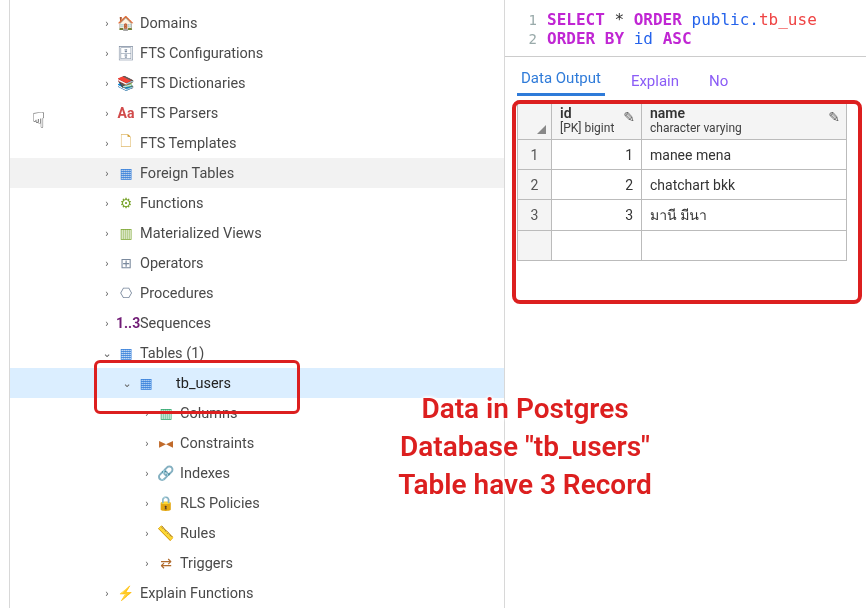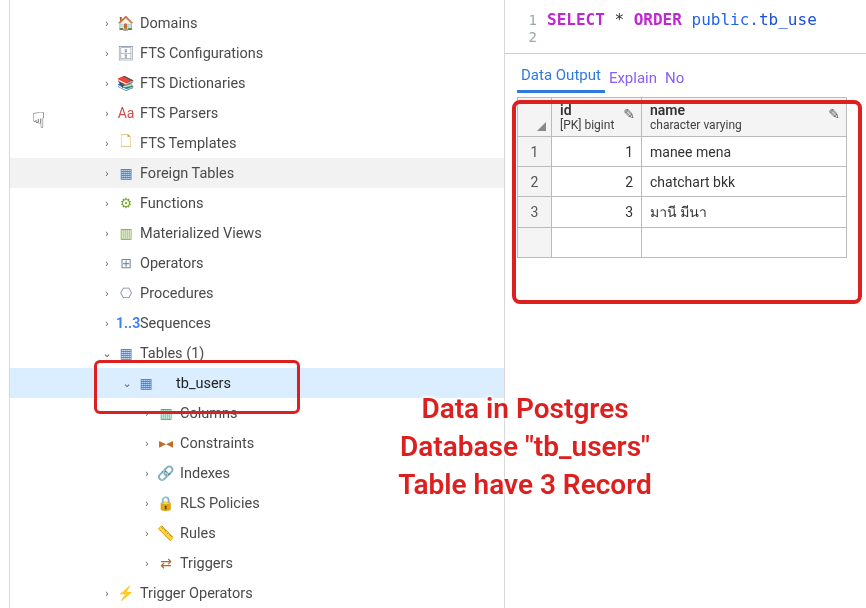--- a/index.html
+++ b/index.html
@@ -70,26 +70,27 @@
   }
   .sql-area {
     padding: 10px 0 8px 12px;
     font-family: "Consolas", monospace;
     font-size: 16px;
     border-bottom: 1px solid #ccc;
   }
   .sql-line { display: flex; align-items: baseline; }
   .gutter { width: 30px; text-align: right; color: #9aa; padding-right: 10px; font-size: 14px; }
   .kw { color: #c026d3; font-weight: 600; text-align: right; }
-  .ident { color: #1d4ed8; }
+  .ident { color: #ef4444; }
   .pub { color: #2563eb; }
   .tabs-row {
     display: flex;
     align-items: flex-end;
     padding: 6px 12px 0 12px;
+    gap: 22px;
     font-size: 15px;
   }
   .tab { padding: 6px 4px; color: #8b5cf6; cursor: pointer; }
   .tab.active { color: #2f7bd9; border-bottom: 3px solid #2f7bd9; }
   .result-grid {
     margin: 4px 12px 0 12px;
     border: 1px solid #bbb;
     border-collapse: collapse;
     font-size: 14px;
     background: #fff;
@@ -131,28 +132,28 @@
     text-align: center;
     font-size: 28px;
     font-weight: 600;
     color: #dc1f1f;
     text-shadow: 0 0 4px #fff, 0 0 4px #fff, 0 0 4px #fff;
     pointer-events: none;
     line-height: 1.35;
   }
   .ic-domains { color:#c06a2b; }
   .ic-fts { color:#7b8a9e; }
-  .ic-aa { color:#d14b4b; font-weight:400; font-size:12px; }
+  .ic-aa { color:#d14b4b; font-weight:700; font-size:12px; }
   .ic-tpl { color:#d19b2a; }
   .ic-ft { color:#2f7bd9; }
   .ic-fn { color:#7aa52e; }
   .ic-mv { color:#7aa52e; }
   .ic-op { color:#7b8a9e; }
   .ic-proc { color:#7b8a9e; }
-  .ic-seq { color:#3b82f6; font-size:11px; font-weight:700; }
+  .ic-seq { color:#701a75; font-size:11px; font-weight:700; }
   .ic-table { color:#2f7bd9; }
   .ic-col { color:#2aa56a; }
   .ic-con { color:#c06a2b; font-size:11px; }
   .ic-idx { color:#7b8a9e; }
   .ic-rls { color:#c9a03a; }
   .ic-rule { color:#2f7bd9; }
   .ic-trig { color:#b06a2b; }
 </style>
 </head>
 <body>
@@ -254,21 +255,21 @@
       <span class="label">Rules</span>
     </div>
     <div class="tree-item indent-3">
       <span class="chevron">›</span>
       <span class="icon ic-trig">⇄</span>
       <span class="label">Triggers</span>
     </div>
     <div class="tree-item indent-1">
       <span class="chevron">›</span>
       <span class="icon ic-trig">⚡</span>
-      <span class="label">Trigger Operators</span>
+      <span class="label">Explain Functions</span>
     </div>
 
     <div class="red-box-tree"></div>
   </aside>
 
   <main class="right-pane">
     <div class="sql-area">
       <div class="sql-line">
         <span class="gutter">1</span>
         <span>
@@ -276,20 +277,29 @@
           <span> </span>
           <span>*</span>
           <span> </span>
           <span class="kw">ORDER</span>
           <span> </span>
           <span class="pub">public.</span><span class="ident">tb_use</span>
         </span>
       </div>
       <div class="sql-line">
         <span class="gutter">2</span>
+        <span>
+          <span class="kw">ORDER</span>
+          <span> </span>
+          <span class="kw">BY</span>
+          <span> </span>
+          <span class="pub">id</span>
+          <span> </span>
+          <span class="kw">ASC</span>
+        </span>
       </div>
     </div>
 
     <div class="tabs-row">
       <div class="tab active">Data Output</div>
       <div class="tab">Explain</div>
       <div class="tab">No</div>
     </div>
 
     <table class="result-grid">

